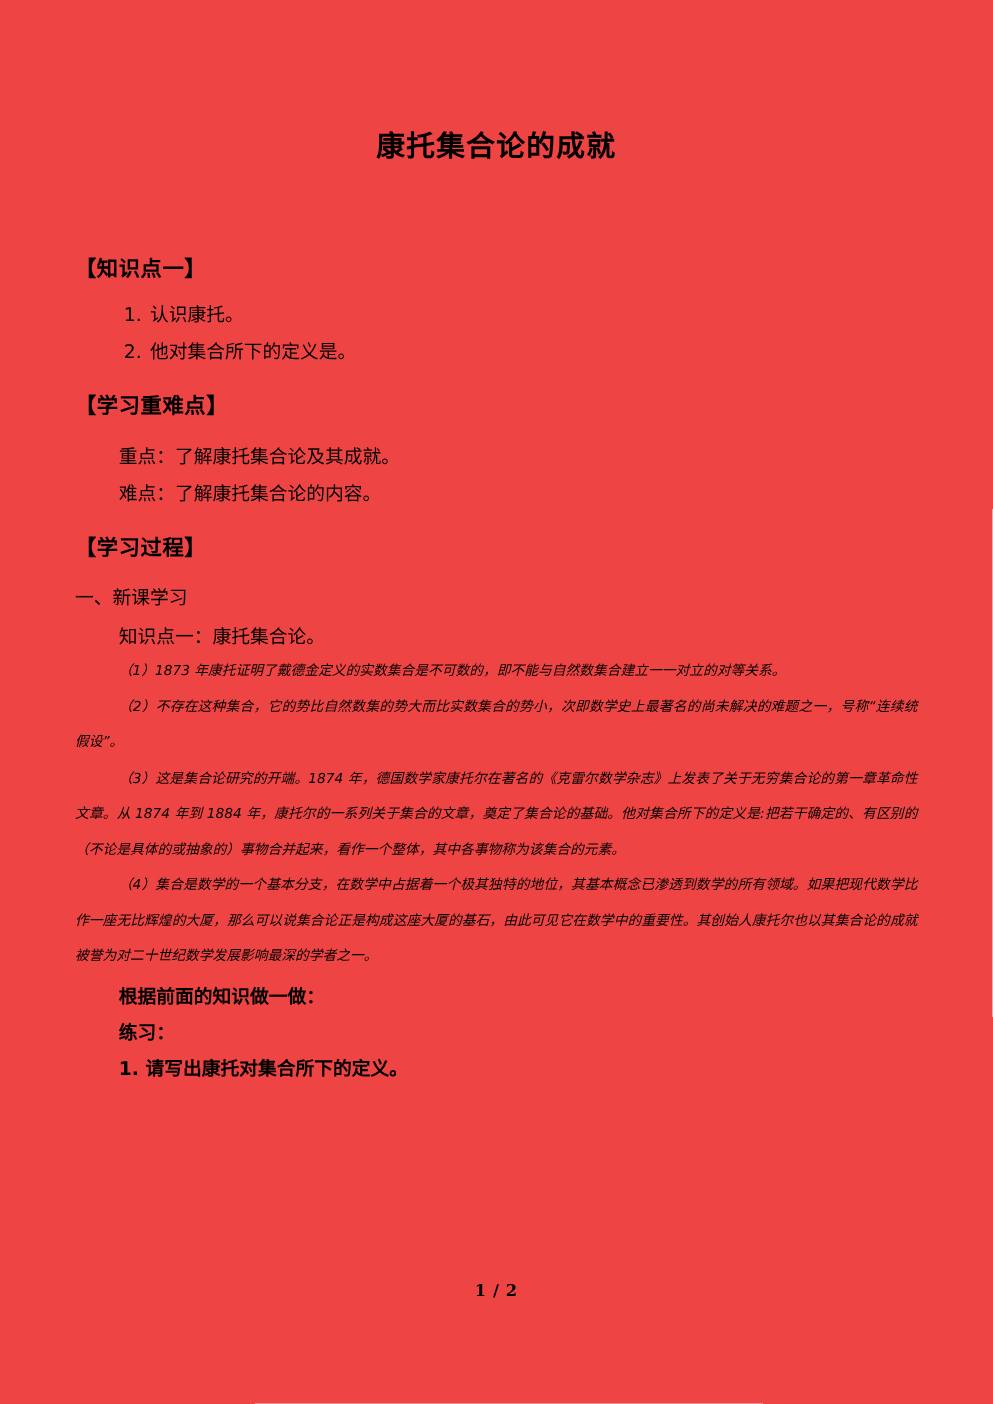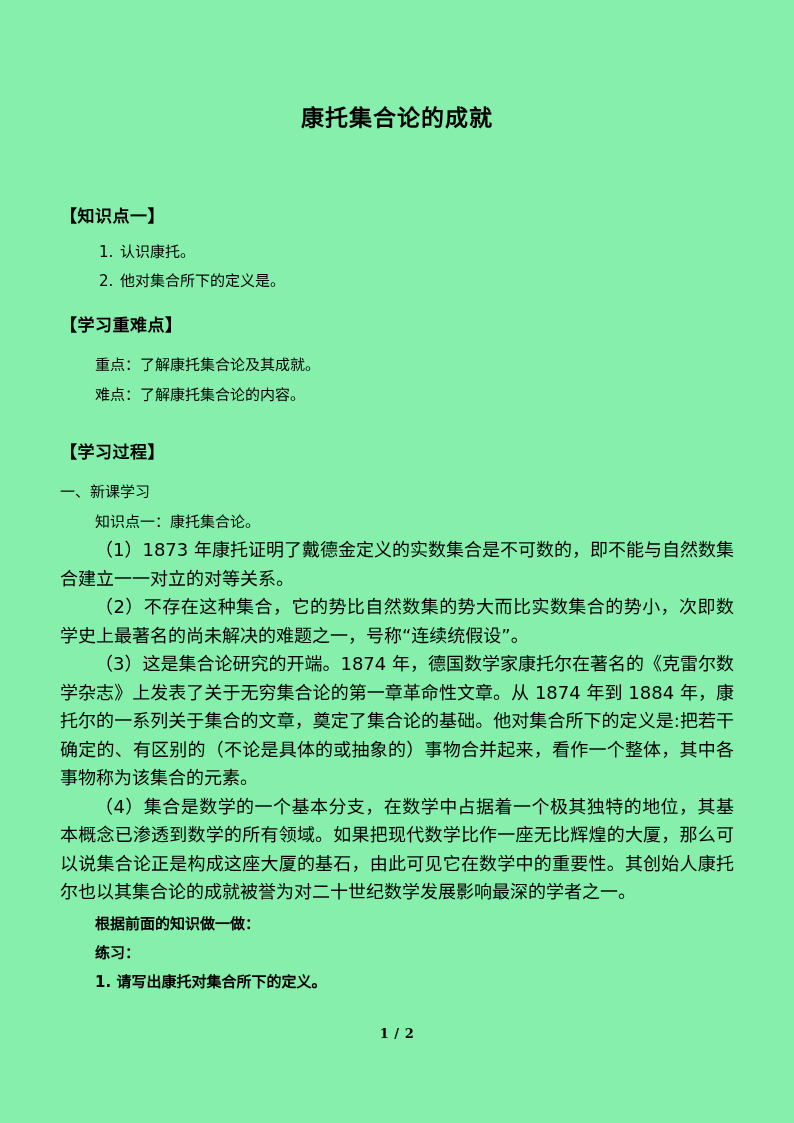--- a/index.html
+++ b/index.html
@@ -9,21 +9,21 @@
     background: #ffffff;
   }
   body {
     font-family: "DejaVu Sans", sans-serif;
     color: #000000;
   }
   .page {
     position: relative;
     width: 794px;
     height: 1123px;
-    background: #86efac;
+    background: #ef4444;
     margin: 0 auto;
     overflow: hidden;
     box-sizing: border-box;
   }
   .content {
     position: absolute;
     left: 60px;
     top: 0;
     width: 674px;
   }
@@ -46,21 +46,21 @@
     font-family: "DejaVu Serif", "Liberation Serif", serif;
     font-weight: bold;
     font-size: 17px;
     line-height: 1.5;
     margin: 0;
     color: #000;
     letter-spacing: 0.5px;
   }
   .sh-goals   { margin-top: 72px; }
   .sh-keydiff { margin-top: 17px; }
-  .sh-process { margin-top: 30px; }
+  .sh-process { margin-top: 17px; }
 
   
   .body-line {
     font-family: "DejaVu Sans", "Liberation Sans", sans-serif;
     font-size: 15px;
     line-height: 28px;
     margin: 0;
     color: #000;
     text-align: justify;
     text-justify: inter-ideograph;
@@ -94,27 +94,28 @@
     padding-left: 0;
     margin-top: 13px;
     color: #000;
   }
 
   .kp-line { margin-top: 2px; }
 
   
   .para {
     font-family: "DejaVu Sans", "Liberation Sans", sans-serif;
-    font-size: 18px;
+    font-size: 11px;
     line-height: 28.5px;
     margin: 0;
     text-indent: 35px;
     text-align: justify;
     text-justify: inter-ideograph;
     color: #000;
+    font-style: italic;
   }
   .para + .para { margin-top: 0px; }
 
   .tail-line {
     font-family: "DejaVu Sans", "Liberation Sans", sans-serif;
     font-size: 15px;
     line-height: 29px;
     margin: 0;
     padding-left: 35px;
     color: #000;

